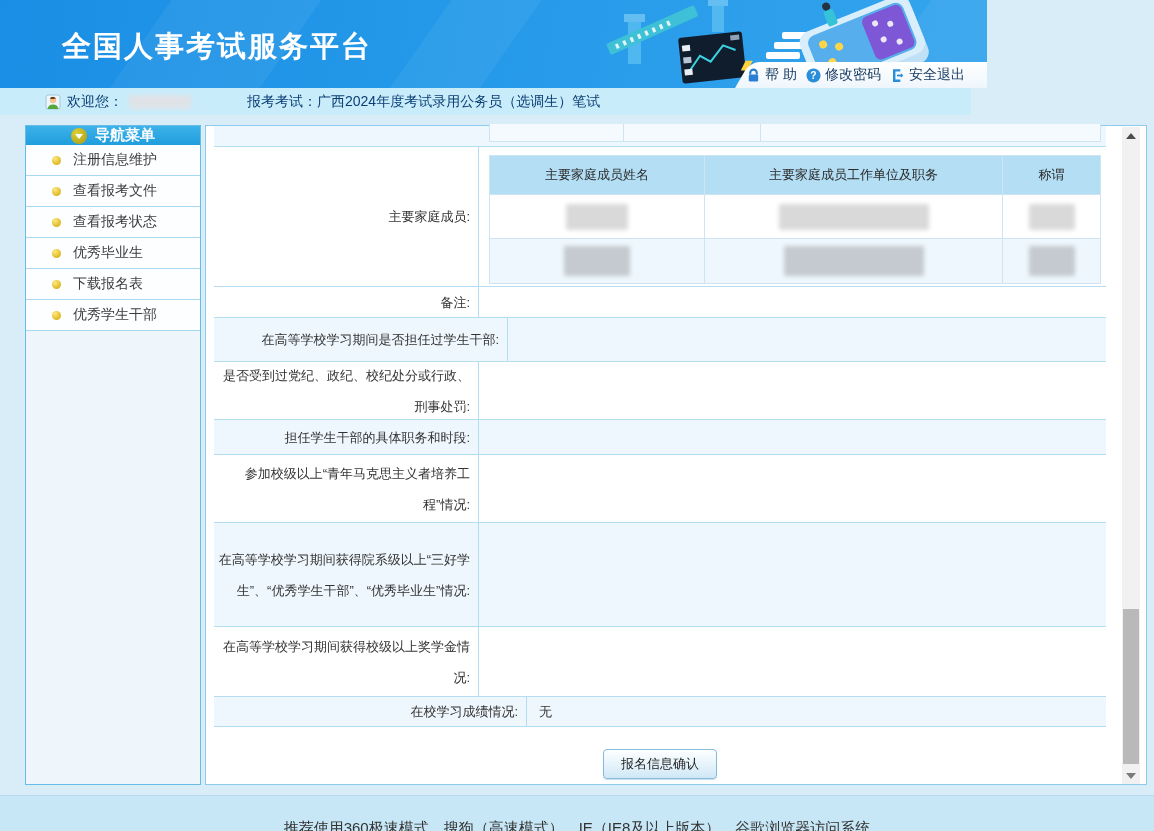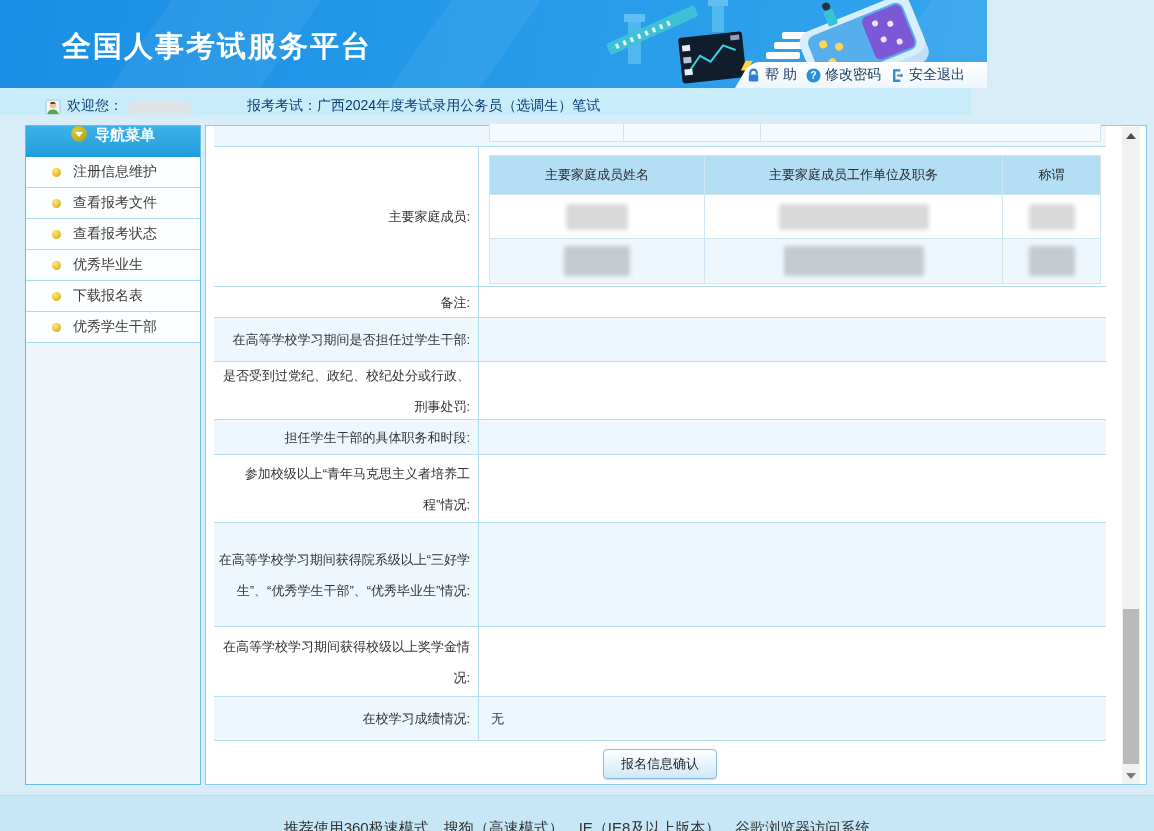--- a/index.html
+++ b/index.html
@@ -16,29 +16,29 @@
 
   .topbar { position:absolute; top:62px; right:0; width:252px; height:26px; }
   .topbar-bg { position:absolute; top:0; left:0; right:-40px; bottom:0;
     background:linear-gradient(#ffffff,#eef6fc); transform:skewX(-30deg); transform-origin:left bottom; border-top-left-radius:9px; }
   .topbar-links { position:absolute; inset:0; display:flex; align-items:center; justify-content:flex-end; gap:9px; padding-right:22px; }
   .toplink { display:flex; align-items:center; gap:4px; font-size:14px; color:#16395f; cursor:pointer; text-decoration:none; }
   .toplink svg { display:block; }
 
   
   .welcome { position:absolute; top:88px; left:0; width:971px; height:27px; background:#c9ecfb;
-    display:flex; align-items:flex-end; font-size:14px; color:#0a3e73; }
+    display:flex; align-items:center; font-size:14px; color:#0a3e73; }
   .welcome .avatar { margin-left:45px; margin-right:6px; }
   .redact-name { width:62px; height:14px; margin-left:6px; background:#dfe3e7; filter:blur(2px); border-radius:2px; }
   .exam-label { margin-left:56px; }
 
   
   .sidebar { position:absolute; left:25px; top:125px; width:176px; height:660px;
     background:#eef6fc; border:1px solid #66bbe7; }
-  .side-header { height:31px; background:linear-gradient(#3db1e9,#1f9edd); display:flex; align-items:flex-start; justify-content:center; gap:8px;
+  .side-header { height:19px; background:linear-gradient(#3db1e9,#1f9edd); display:flex; align-items:center; justify-content:center; gap:8px;
     color:#fff; font-size:15px; font-weight:bold; }
   .circle-down { width:16px; height:16px; border-radius:50%; background:radial-gradient(circle at 35% 30%,#dccf35,#a89a14); position:relative; }
   .circle-down::after { content:''; position:absolute; left:4px; top:6px; border-left:4px solid transparent; border-right:4px solid transparent; border-top:5px solid #fff; }
   .side-item { height:31px; background:#fcfeff; border-bottom:1px solid #a7d9f2; display:flex; align-items:center; padding-left:26px; gap:12px;
     font-size:14px; color:#3c3c3c; cursor:pointer; }
   .bullet { width:9px; height:9px; border-radius:50%; background:radial-gradient(circle at 35% 30%,#ffe87a,#cfa300); flex:0 0 auto; }
 
   
   .content { position:absolute; left:205px; top:125px; width:942px; height:660px; background:#ffffff; border:1px solid #8ccbec; }
   .table { position:absolute; left:8px; top:0; width:892px; }
@@ -59,22 +59,22 @@
   .it-head .c { display:flex; align-items:center; justify-content:center; color:#2b2b2b; }
   .it-row { display:flex; height:44px; border-top:1px solid #cfe4f2; background:#fff; }
   .it-row.alt { height:45px; background:#eef7fd; }
   .it-row .c { display:flex; align-items:center; justify-content:center; }
   .c.c1 { width:214px; } .c.c2 { width:299px; border-left:1px solid #cfe4f2; border-right:1px solid #cfe4f2; } .c.c3 { flex:1; }
   .redact { background:#d9d9d9; filter:blur(2px); border-radius:2px; }
   .it-row .r1 { width:62px; height:26px; } .it-row .r2 { width:150px; height:26px; } .it-row .r3 { width:46px; height:26px; }
   .it-row.alt .redact { background:#c4cacf; }
   .it-row.alt .r1 { width:66px; height:30px; } .it-row.alt .r2 { width:140px; height:30px; } .it-row.alt .r3 { width:46px; height:30px; }
 
-  .r-beizhu { height:31px; } .r-ganbu { height:44px; } .r-chufa { height:58px; } .r-danren { height:35px; }
-  .r-canjia { height:68px; } .r-sanhao { height:104px; } .r-jiangxuejin { height:70px; } .r-chengji { height:44px; }
+  .r-beizhu { height:31px; } .r-ganbu { height:44px;padding-left:29px; } .r-chufa { height:58px; } .r-danren { height:35px; }
+  .r-canjia { height:68px; } .r-sanhao { height:104px; } .r-jiangxuejin { height:70px; } .r-chengji { height:30px;padding-left:48px; }
 
   .btn-row { position:absolute; left:8px; top:623px; width:892px; text-align:center; }
   .confirm-btn { display:inline-block; padding:5px 17px; font-size:13px; color:#1d1d1d; font-family:inherit;
     background:linear-gradient(#feffff,#cfe8f7); border:1px solid #86bbdb; border-radius:4px; cursor:pointer; box-shadow:0 1px 1px rgba(120,170,200,.4); }
 
   
   .scrollbar { position:absolute; top:1px; right:6px; width:18px; height:657px; background:#f1f1f1; }
   .sb-btn { position:absolute; left:0; width:18px; height:17px; display:flex; align-items:center; justify-content:center; cursor:pointer; }
   .sb-up { top:0; } .sb-down { bottom:0; }
   .tri-up { border-left:5px solid transparent; border-right:5px solid transparent; border-bottom:6px solid #4d4d4d; }

